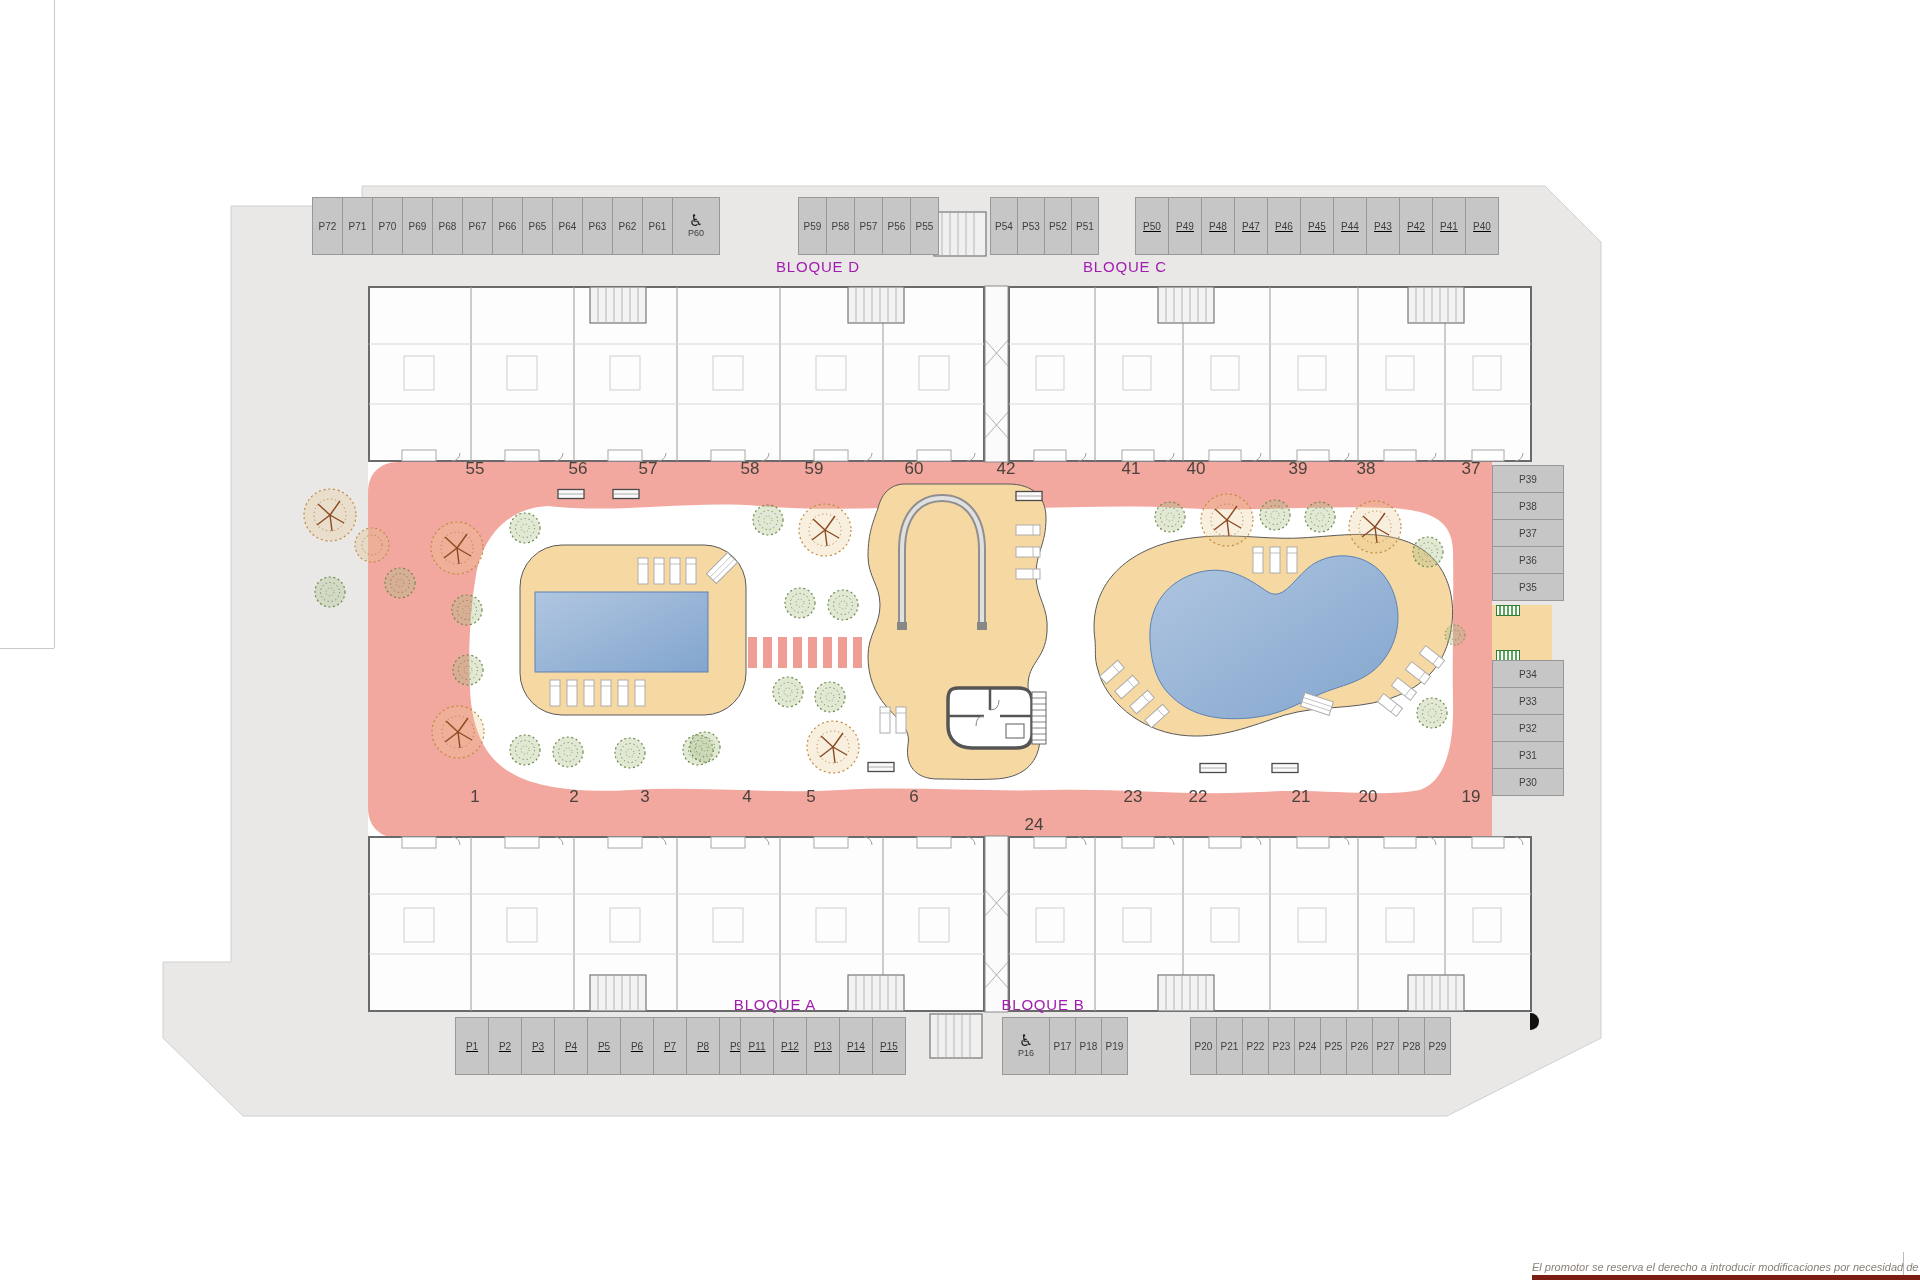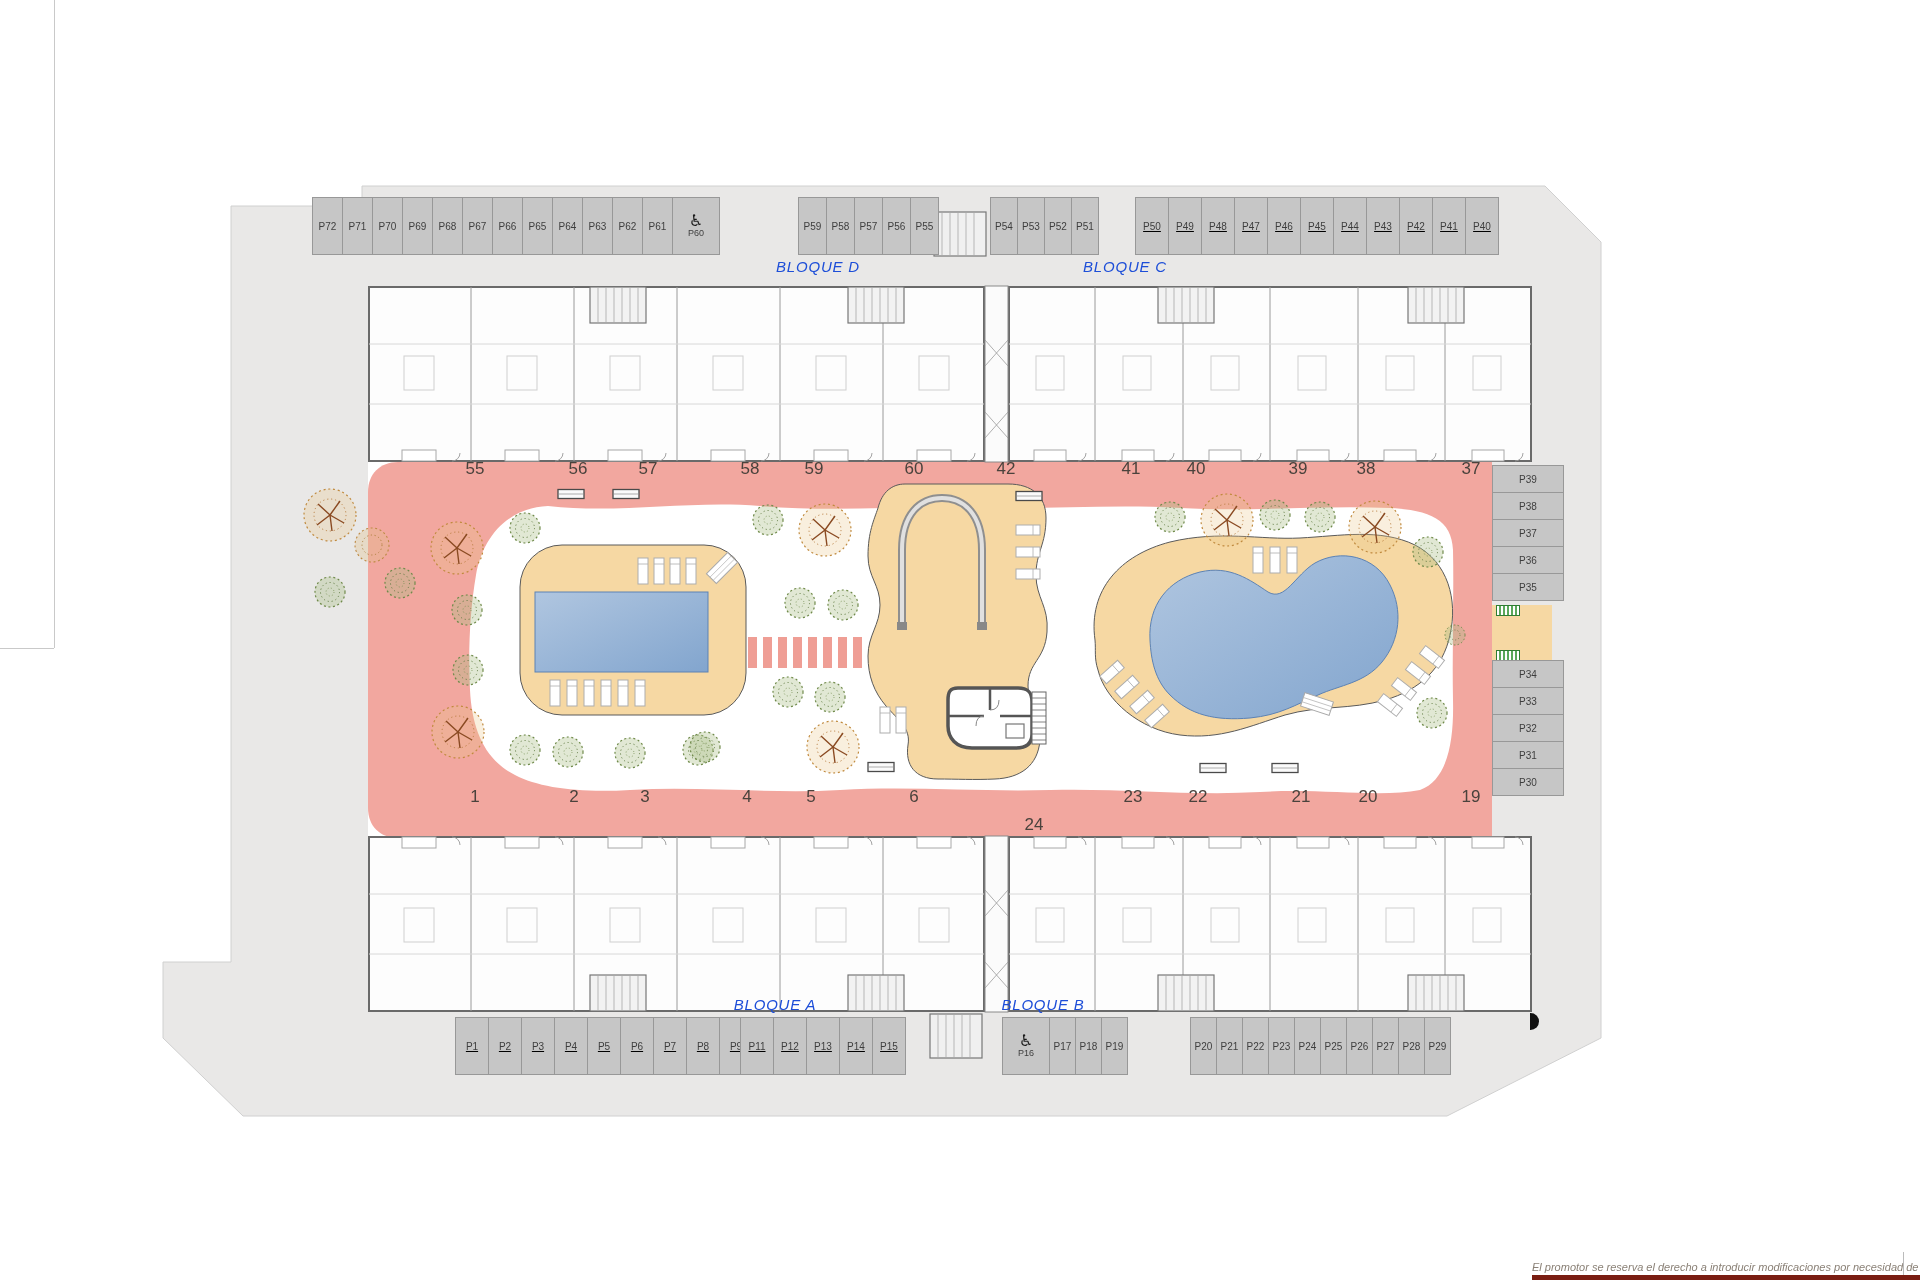--- a/index.html
+++ b/index.html
@@ -22,21 +22,21 @@
   .stall.handicap{width:48px !important;}
   .plabel{font-size:10px;color:#3e3e3e;line-height:1.1;}
   .hc-icon{font-size:16px;color:#1a1a1a;line-height:1;}
   .stall.handicap .plabel{font-size:9px;}
 
   
   .unit-row{position:absolute;left:0;width:1789px;height:20px;}
   .unum{position:absolute;transform:translateX(-50%);font-size:17px;color:#4a423c;}
 
   .bloque{position:absolute;transform:translate(-50%,-50%);font-size:15px;
-          color:#1d4ed8;letter-spacing:0.8px;white-space:nowrap;font-style:italic;}
+          color:#a21caf;letter-spacing:0.8px;white-space:nowrap;}
 
   .edge-line{position:absolute;background:#c9c9c9;}
   .gap-beige{position:absolute;left:1492px;top:605px;width:60px;height:55px;background:#f6d8a3;}
   .green-marker{position:absolute;width:22px;height:9px;border:1px solid #2f7d32;
     background:repeating-linear-gradient(90deg,#ffffff 0 2px,#5aa85a 2px 4px);}
 
   .disclaimer{position:absolute;left:1532px;top:1261px;width:500px;font-size:11px;
     font-style:italic;color:#8a8076;white-space:nowrap;}
   .footer-bar{position:absolute;left:1532px;top:1275px;width:388px;height:5px;background:#7a1d12;}
   .footer-vline{position:absolute;left:1903px;top:1252px;width:1px;height:28px;background:#bbbbbb;}

